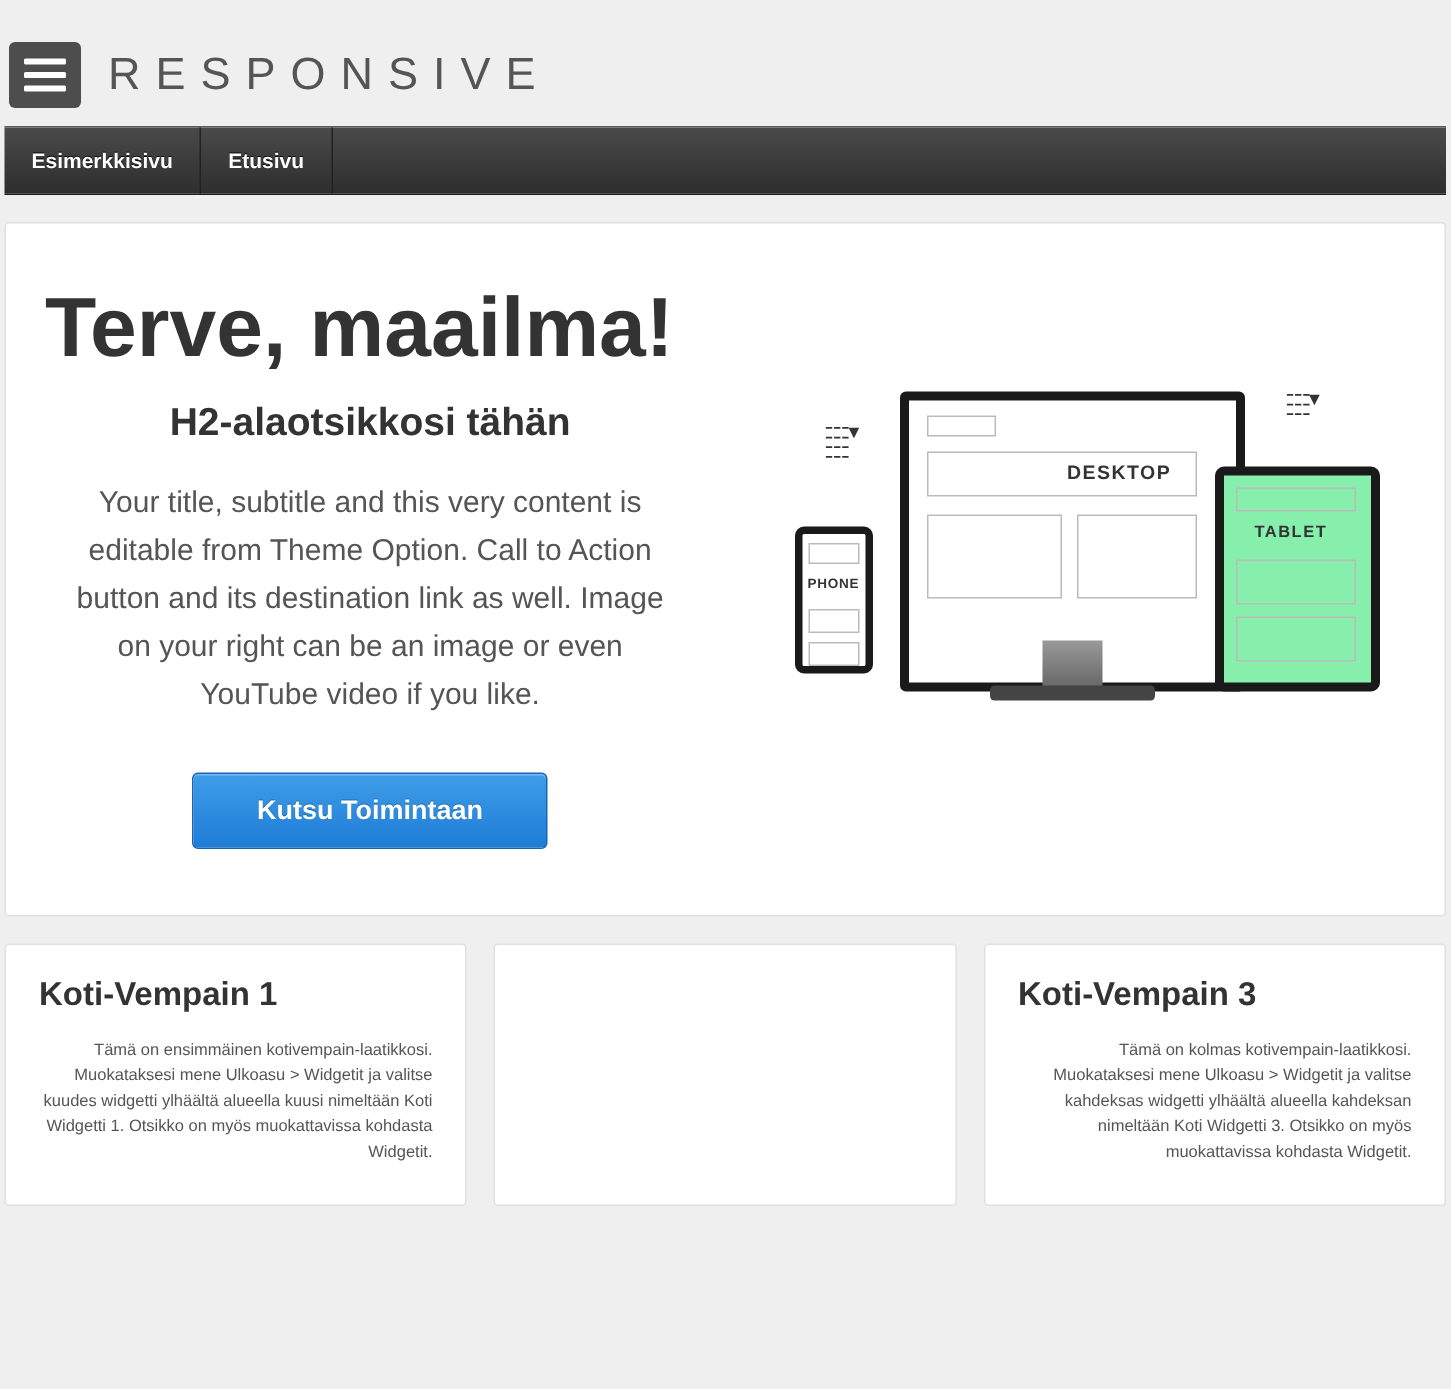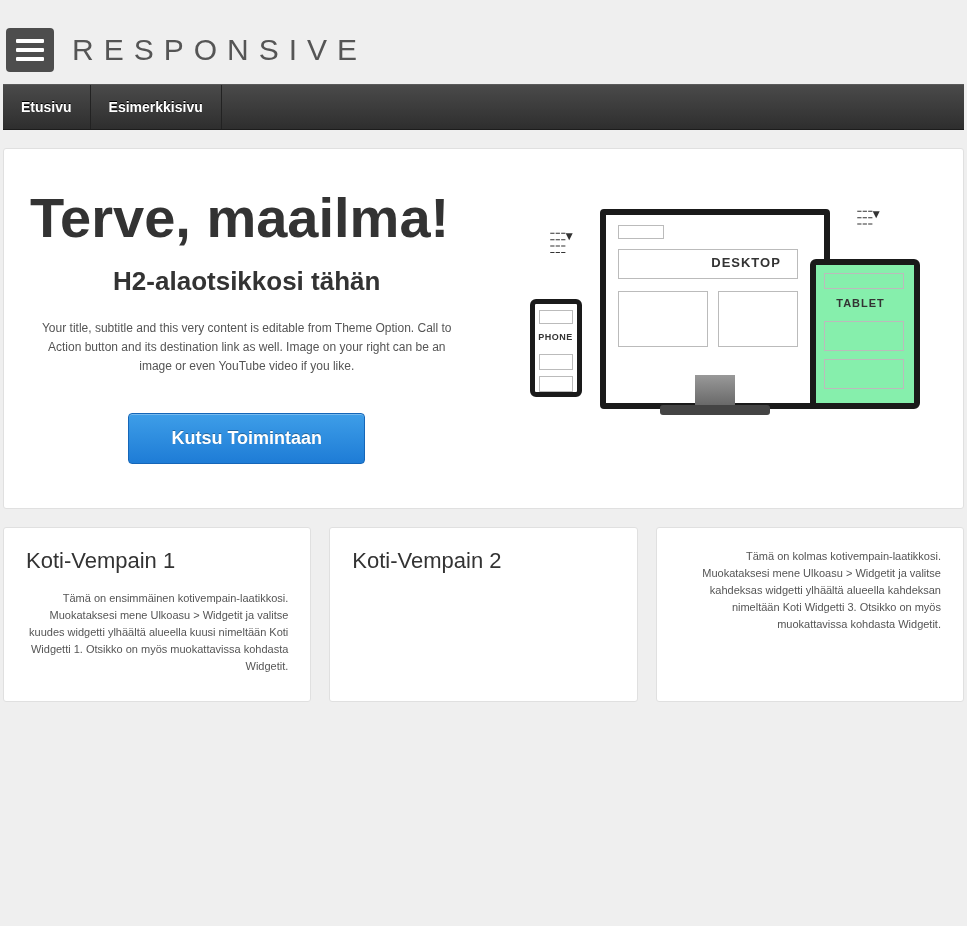--- a/index.html
+++ b/index.html
@@ -79,21 +79,21 @@
     margin-bottom: 16px;
     text-align: left;
   }
   .hero-subtitle {
     font-size: 26px;
     font-weight: bold;
     color: #333;
     margin-bottom: 22px;
   }
   .hero-body {
-    font-size: 12px;
+    font-size: 20px;
     line-height: 1.6;
     color: #555;
     margin-bottom: 36px;
     padding: 0 10px;
   }
   .cta-button {
     display: inline-block;
     background: linear-gradient(#3e9ee8, #1e7cd6);
     color: #fff;
     font-size: 18px;
@@ -196,21 +196,21 @@
     flex: 1;
     background: #fff;
     border: 1px solid #e0e0e0;
     border-radius: 3px;
     padding: 20px 22px 26px 22px;
   }
   .widget h3 {
     font-size: 22px;
     color: #333;
     margin-bottom: 16px;
-    font-weight: normal;
+    font-weight: bold;
   }
   .widget p {
     font-size: 11px;
     color: #555;
     line-height: 1.55;
     text-align: right;
   }
   .footer-gap { height: 30px; }
 </style>
 </head>
@@ -219,22 +219,22 @@
 <div class="header">
   <div class="hamburger">
     <span></span>
     <span></span>
     <span></span>
   </div>
   <div class="logo">RESPONSIVE</div>
 </div>
 
 <div class="nav">
+  <div class="nav-item">Esimerkkisivu</div>
   <div class="nav-item">Etusivu</div>
-  <div class="nav-item">Esimerkkisivu</div>
 </div>
 
 <div class="hero-wrap">
   <div class="hero-left">
     <h1 class="hero-title">Terve, maailma!</h1>
     <h2 class="hero-subtitle">H2-alaotsikkosi tähän</h2>
     <p class="hero-body">Your title, subtitle and this very content is editable from Theme Option. Call to Action button and its destination link as well. Image on your right can be an image or even YouTube video if you like.</p>
     <div class="cta-button">Kutsu Toimintaan</div>
   </div>
   <div class="hero-right">
@@ -265,20 +265,20 @@
     </div>
   </div>
 </div>
 
 <div class="widgets">
   <div class="widget">
     <h3>Koti-Vempain 1</h3>
     <p>Tämä on ensimmäinen kotivempain-laatikkosi. Muokataksesi mene Ulkoasu &gt; Widgetit ja valitse kuudes widgetti ylhäältä alueella kuusi nimeltään Koti Widgetti 1. Otsikko on myös muokattavissa kohdasta Widgetit.</p>
   </div>
   <div class="widget">
-    <h3>Koti-Vempain 2</h3>
   </div>
   <div class="widget">
+    <h3>Koti-Vempain 3</h3>
     <p>Tämä on kolmas kotivempain-laatikkosi. Muokataksesi mene Ulkoasu &gt; Widgetit ja valitse kahdeksas widgetti ylhäältä alueella kahdeksan nimeltään Koti Widgetti 3. Otsikko on myös muokattavissa kohdasta Widgetit.</p>
   </div>
 </div>
 
 <div class="footer-gap"></div>
 
 </body></html>

